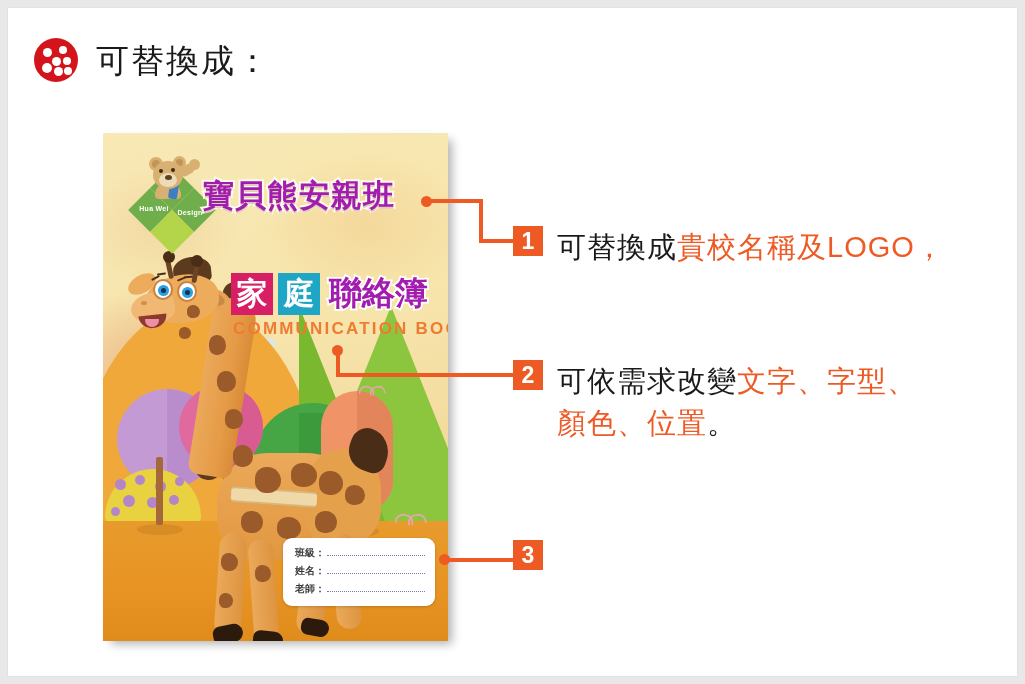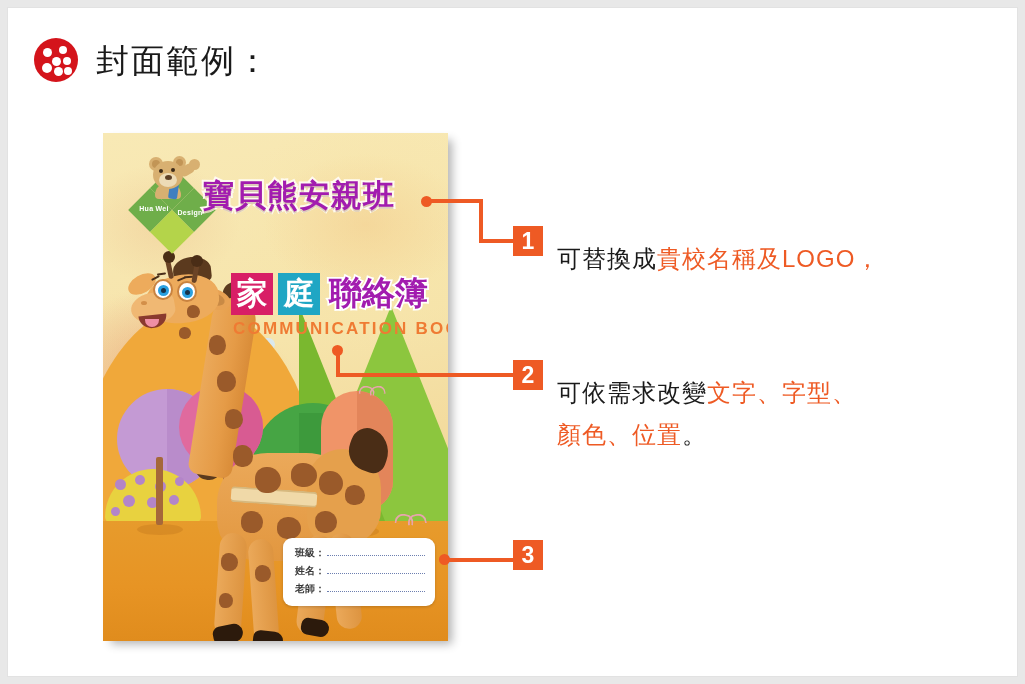--- a/index.html
+++ b/index.html
@@ -405,26 +405,25 @@
   }
   .ann-badge {
     width: 30px; height: 30px; flex: 0 0 auto;
     background: #ee5a24; color: #ffffff;
     font-size: 23px; font-weight: bold;
     display: flex; align-items: center; justify-content: center;
     line-height: 1;
     font-family: "Liberation Sans", sans-serif;
   }
   .ann-text {
-    font-size: 24px;
+    font-size: 29px;
     line-height: 42px;
     color: #1a1a1a;
     letter-spacing: 1px;
     white-space: nowrap;
-    margin-top: 12px;
   }
   .ann-text .hl { color: #ee5a24; }
   .ann-text .ln { display: block; }
 
   #ann1 { left: 505px; top: 218px; }
   #ann2 { left: 505px; top: 352px; }
   #ann3 { left: 505px; top: 532px; }
 </style>
 </head>
 <body>
@@ -434,21 +433,21 @@
   <div id="header">
     <div id="brand-mark">
       <i class="d1"></i>
         <i class="d2"></i>
         <i class="d3"></i>
       <i class="d4"></i>
         <i class="d5"></i>
         <i class="d6"></i>
         <i class="d7"></i>
     </div>
-    <div id="header-title">封面範例：</div>
+    <div id="header-title">可替換成：</div>
   </div>
 
   <div id="book-cover">
 
     <div class="art bg-paper"></div>
     <div class="art wash-a"></div>
     <div class="art wash-b"></div>
     <div class="art wash-c"></div>
 
     <div class="art cloud c1"></div>

